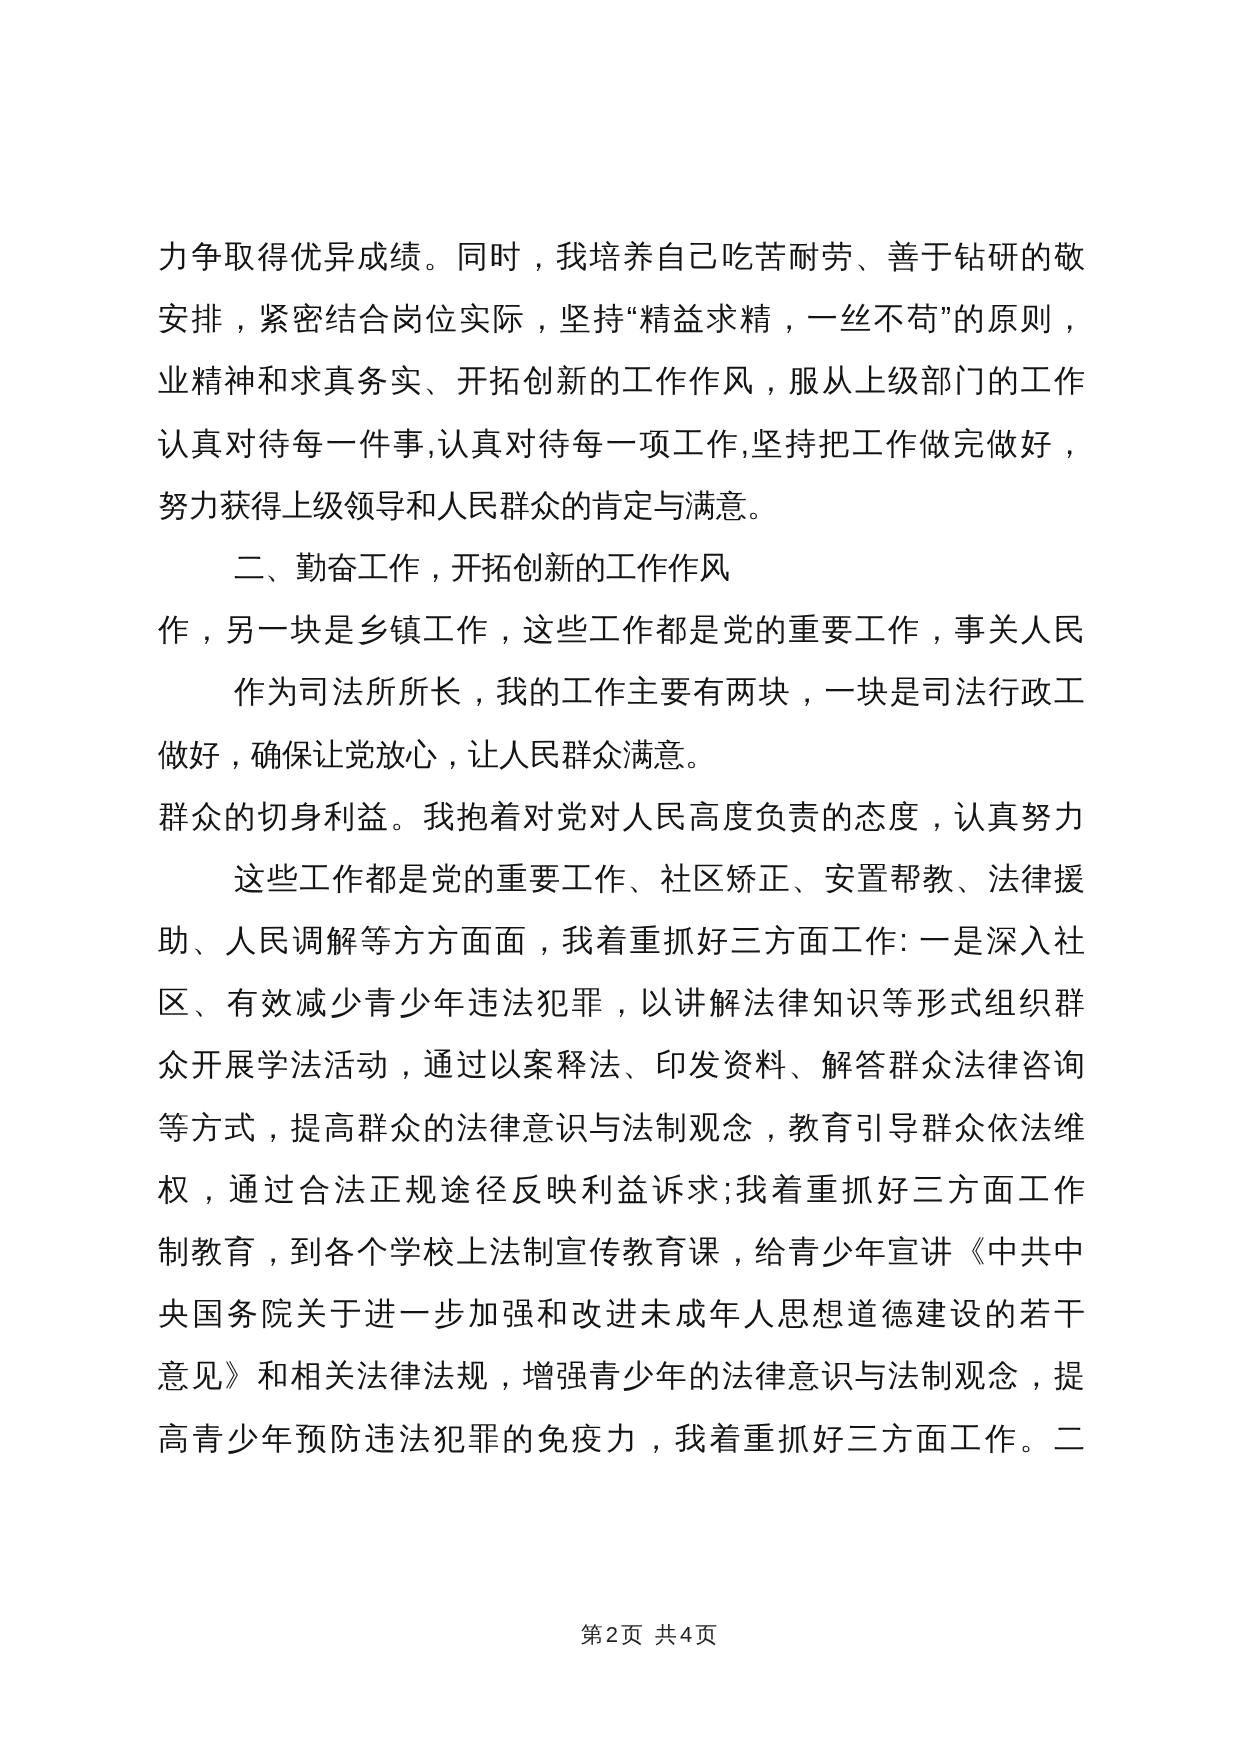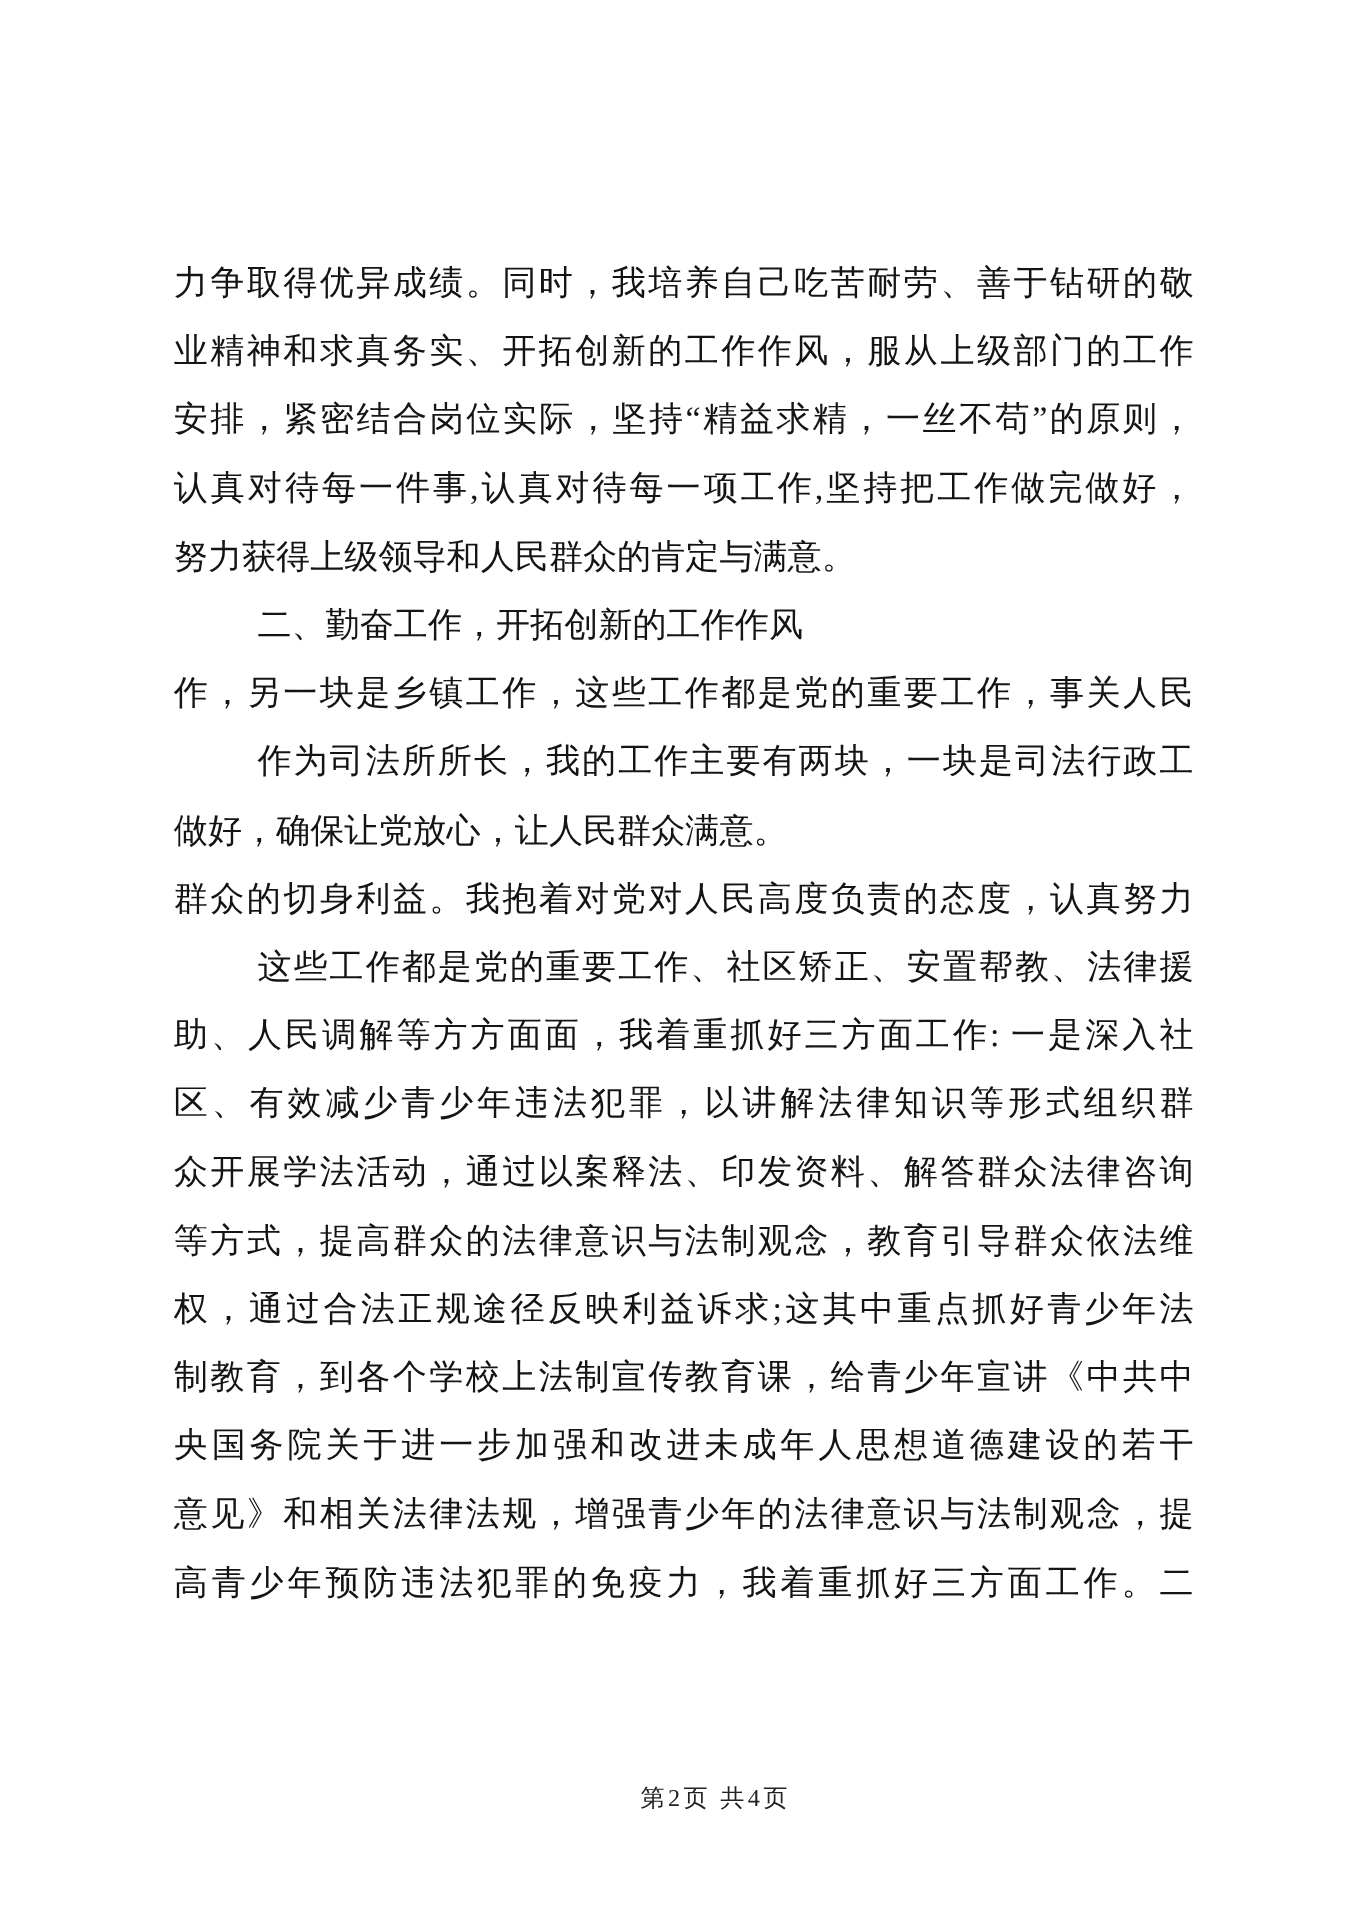--- a/index.html
+++ b/index.html
@@ -6,21 +6,21 @@
     margin: 0;
     padding: 0;
     background: #ffffff;
   }
   .page {
     position: relative;
     width: 1241px;
     height: 1754px;
     background: #ffffff;
     overflow: hidden;
-    font-family: Liberation Serif, serif;
+    font-family: Liberation Sans, sans-serif;
     color: #141414;
   }
   .body-text {
     position: absolute;
     left: 158px;
     top: 226px;
     width: 927px;
   }
   .line {
     font-size: 31px;
@@ -48,35 +48,35 @@
     letter-spacing: 3px;
     color: #222222;
   }
 </style>
 </head>
 <body>
 
 <div class="page">
   <div class="body-text">
     <div class="line j">力争取得优异成绩。同时，我培养自己吃苦耐劳、善于钻研的敬</div>
+    <div class="line j">安排，紧密结合岗位实际，坚持“精益求精，一丝不苟”的原则，</div>
     <div class="line j">业精神和求真务实、开拓创新的工作作风，服从上级部门的工作</div>
-    <div class="line j">安排，紧密结合岗位实际，坚持“精益求精，一丝不苟”的原则，</div>
     <div class="line j">认真对待每一件事,认真对待每一项工作,坚持把工作做完做好，</div>
     <div class="line">努力获得上级领导和人民群众的肯定与满意。</div>
     <div class="line ind">二、勤奋工作，开拓创新的工作作风</div>
     <div class="line j">作，另一块是乡镇工作，这些工作都是党的重要工作，事关人民</div>
     <div class="line ind j">作为司法所所长，我的工作主要有两块，一块是司法行政工</div>
     <div class="line">做好，确保让党放心，让人民群众满意。</div>
     <div class="line j">群众的切身利益。我抱着对党对人民高度负责的态度，认真努力</div>
     <div class="line ind j">这些工作都是党的重要工作、社区矫正、安置帮教、法律援</div>
     <div class="line j">助、人民调解等方方面面，我着重抓好三方面工作: 一是深入社</div>
     <div class="line j">区、有效减少青少年违法犯罪，以讲解法律知识等形式组织群</div>
     <div class="line j">众开展学法活动，通过以案释法、印发资料、解答群众法律咨询</div>
     <div class="line j">等方式，提高群众的法律意识与法制观念，教育引导群众依法维</div>
-    <div class="line j">权，通过合法正规途径反映利益诉求;这其中重点抓好青少年法</div>
+    <div class="line j">权，通过合法正规途径反映利益诉求;我着重抓好三方面工作</div>
     <div class="line j">制教育，到各个学校上法制宣传教育课，给青少年宣讲《中共中</div>
     <div class="line j">央国务院关于进一步加强和改进未成年人思想道德建设的若干</div>
     <div class="line j">意见》和相关法律法规，增强青少年的法律意识与法制观念，提</div>
     <div class="line j">高青少年预防违法犯罪的免疫力，我着重抓好三方面工作。二</div>
   </div>
 
   <div class="footer">
     <span>第2页 共4页</span>
   </div>
 </div>

